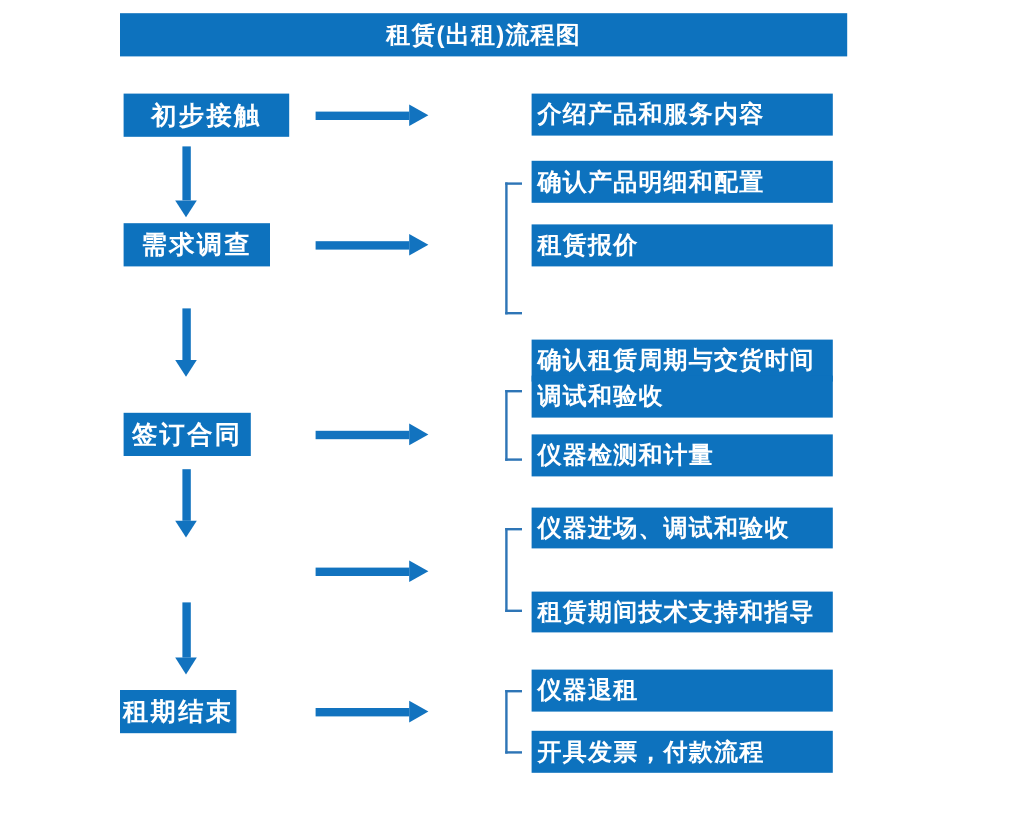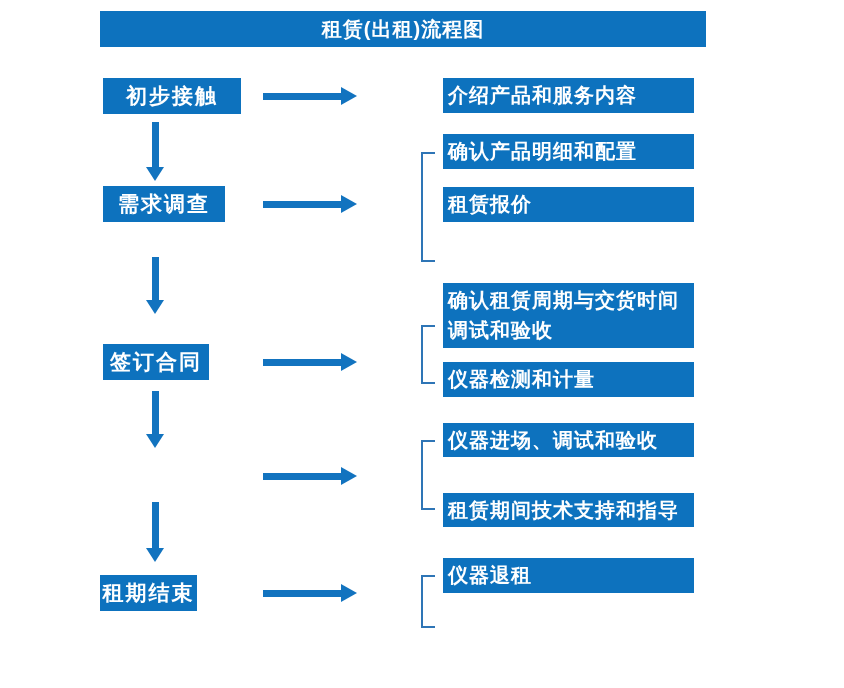--- a/index.html
+++ b/index.html
@@ -150,14 +150,15 @@
   <div class="rbox" style="top:187px;">租赁报价</div>
   <div class="rbox" style="top:243px;margin-top:40px;">确认租赁周期与交货时间</div>
 
   <div class="rbox" style="top:313px;">调试和验收</div>
   <div class="rbox" style="top:362px;">仪器检测和计量</div>
 
   <div class="rbox" style="top:423px; height:34px;">仪器进场、调试和验收</div>
   <div class="rbox" style="top:493px; height:34px;">租赁期间技术支持和指导</div>
 
   <div class="rbox" style="top:558px;">仪器退租</div>
+  <div class="rbox" style="top:609px;">开具发票，付款流程</div>
 
 </div>
 
 </body></html>

